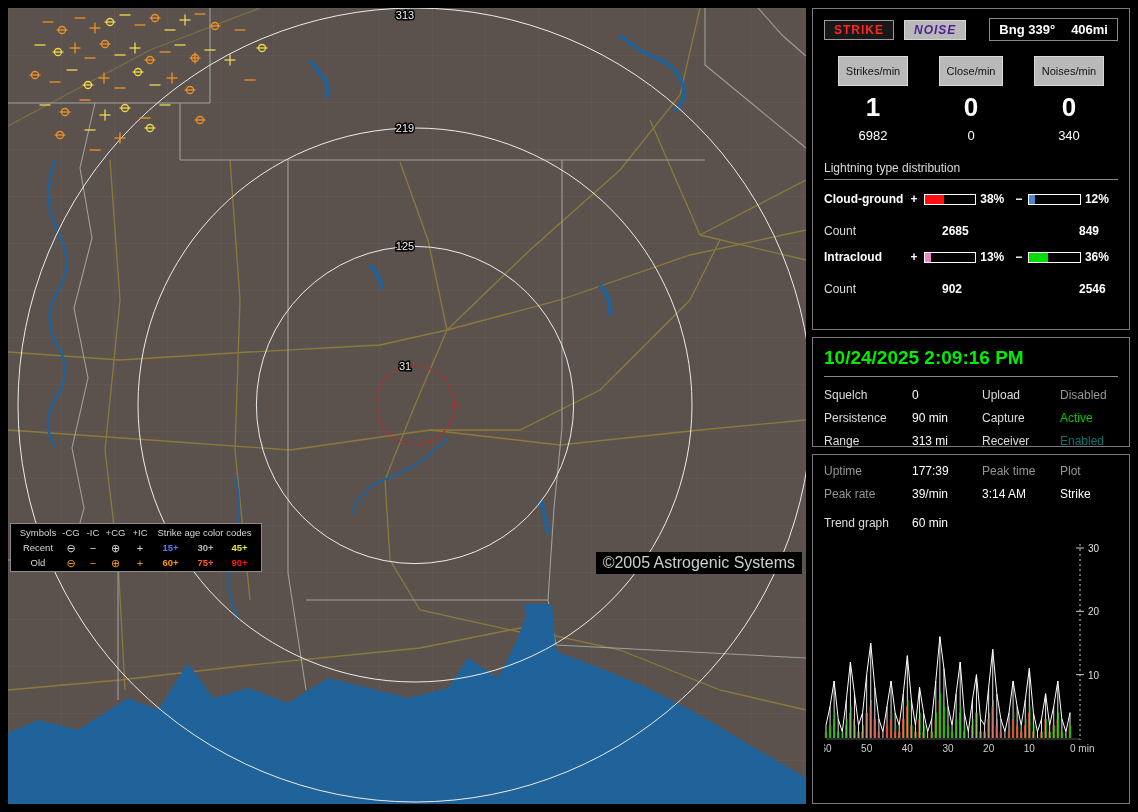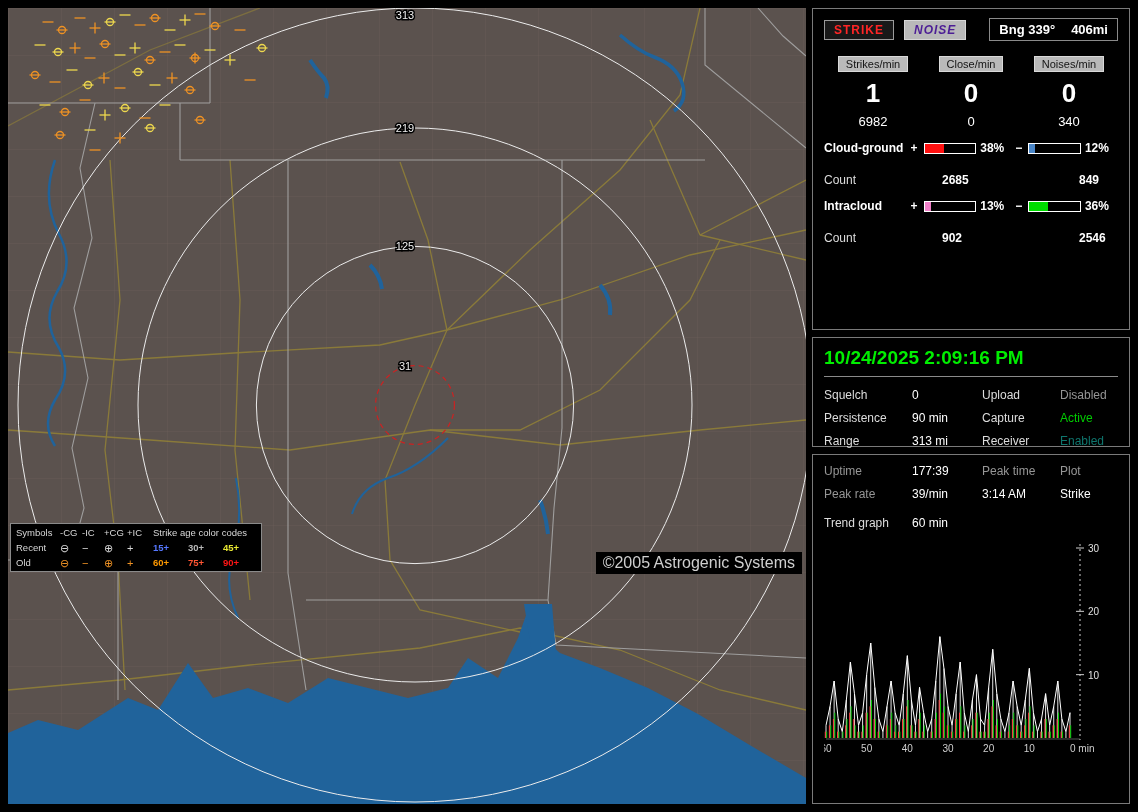--- a/index.html
+++ b/index.html
@@ -1,19 +1,19 @@
 <!DOCTYPE html>
 <html><head>
 <meta charset="utf-8">
 <style>
   html,body{margin:0;padding:0;background:#000;}
   body{width:1138px;height:812px;position:relative;overflow:hidden;
        font-family:"Liberation Sans",sans-serif;}
   
-  .map{position:absolute;left:8px;top:8px;width:798px;height:568px;background:#f9a8d4;}
+  .map{position:absolute;left:8px;top:8px;width:798px;height:568px;background:#f9a8d4;text-align:center;}
   .map svg{display:block;}
   .copyright{position:absolute;right:4px;bottom:2px;background:#000;color:#cfcfcf;
              font-size:16px;padding:2px 7px;}
   .legend{position:absolute;left:2px;bottom:4px;background:#000;border:1px solid #8a8a8a;
           color:#d8d8d8;font-size:9.5px;padding:3px 5px;}
   .lg-grid{display:grid;grid-template-columns:44px 22px 22px 23px 26px 35px 35px 33px;
            row-gap:4px;align-items:center;}
   .lg-age-h{grid-column:6/9;}
   .lg-sym{font-size:11px;line-height:10px;}
   .lg-age{font-weight:bold;}
@@ -23,21 +23,21 @@
         padding:9px 11px;margin-bottom:7px;color:#ddd;font-size:12px;}
   .toprow{display:flex;align-items:center;gap:10px;}
   .ind{border:1px solid #9a9a9a;padding:2px 9px;font-weight:bold;font-size:12px;letter-spacing:1px;}
   .strike-ind{color:#ff2525;background:#181818;}
   .noise-ind{color:#4c1d95;background:#b9b9b9;border-color:#d6d6d6;font-style:italic;}
   .bng{margin-left:auto;border:1px solid #8a8a8a;background:#000;padding:3px 9px;
        font-weight:bold;font-size:13px;color:#fff;white-space:nowrap;}
   .bng .mi{color:#ffffff;margin-left:16px;}
   .col3{display:grid;grid-template-columns:1fr 1fr 1fr;text-align:center;}
   .chip{display:inline-block;background:#b9b9b9;color:#141414;font-size:11px;
-        padding:1px 7px;border:1px solid #d9d9d9;}
+        padding:8px 7px;border:1px solid #d9d9d9;}
   .rates{margin-top:15px;}
   .bigval{font-size:26px;font-weight:bold;color:#fff;margin-top:6px;}
   .tlabels{margin-top:13px;font-size:12px;}
   .tvals{margin-top:5px;font-size:13px;color:#fff;}
   .dist-title{margin-top:18px;padding-bottom:4px;border-bottom:1px solid #8a8a8a;color:#dcdcdc;}
   .dist-row{display:flex;align-items:center;margin-top:12px;}
   .dist-label{width:92px;font-weight:bold;color:#fff;}
   .sign{width:12px;text-align:center;color:#fff;font-weight:bold;}
   .bar{width:55px;height:9px;border:1px solid #fff;background:#000;margin:0 4px;}
   .bar i{display:block;height:100%;}
@@ -257,20 +257,21 @@
       <div class="bigval">1</div>
       <div class="bigval">0</div>
       <div class="bigval">0</div>
     </div>
     <div class="col3 tvals">
       <div>6982</div>
       <div>0</div>
       <div>340</div>
     </div>
 
+    <div class="dist-title">Lightning type distribution</div>
 
     <div class="dist-row">
       <span class="dist-label">Cloud-ground</span>
       <span class="sign">+</span>
       <span class="bar">
           <i style="width: 38%; background: rgb(255, 16, 16);"></i>
         </span>
       <span class="pct">38%</span>
       <span class="sign">−</span>
       <span class="bar">

